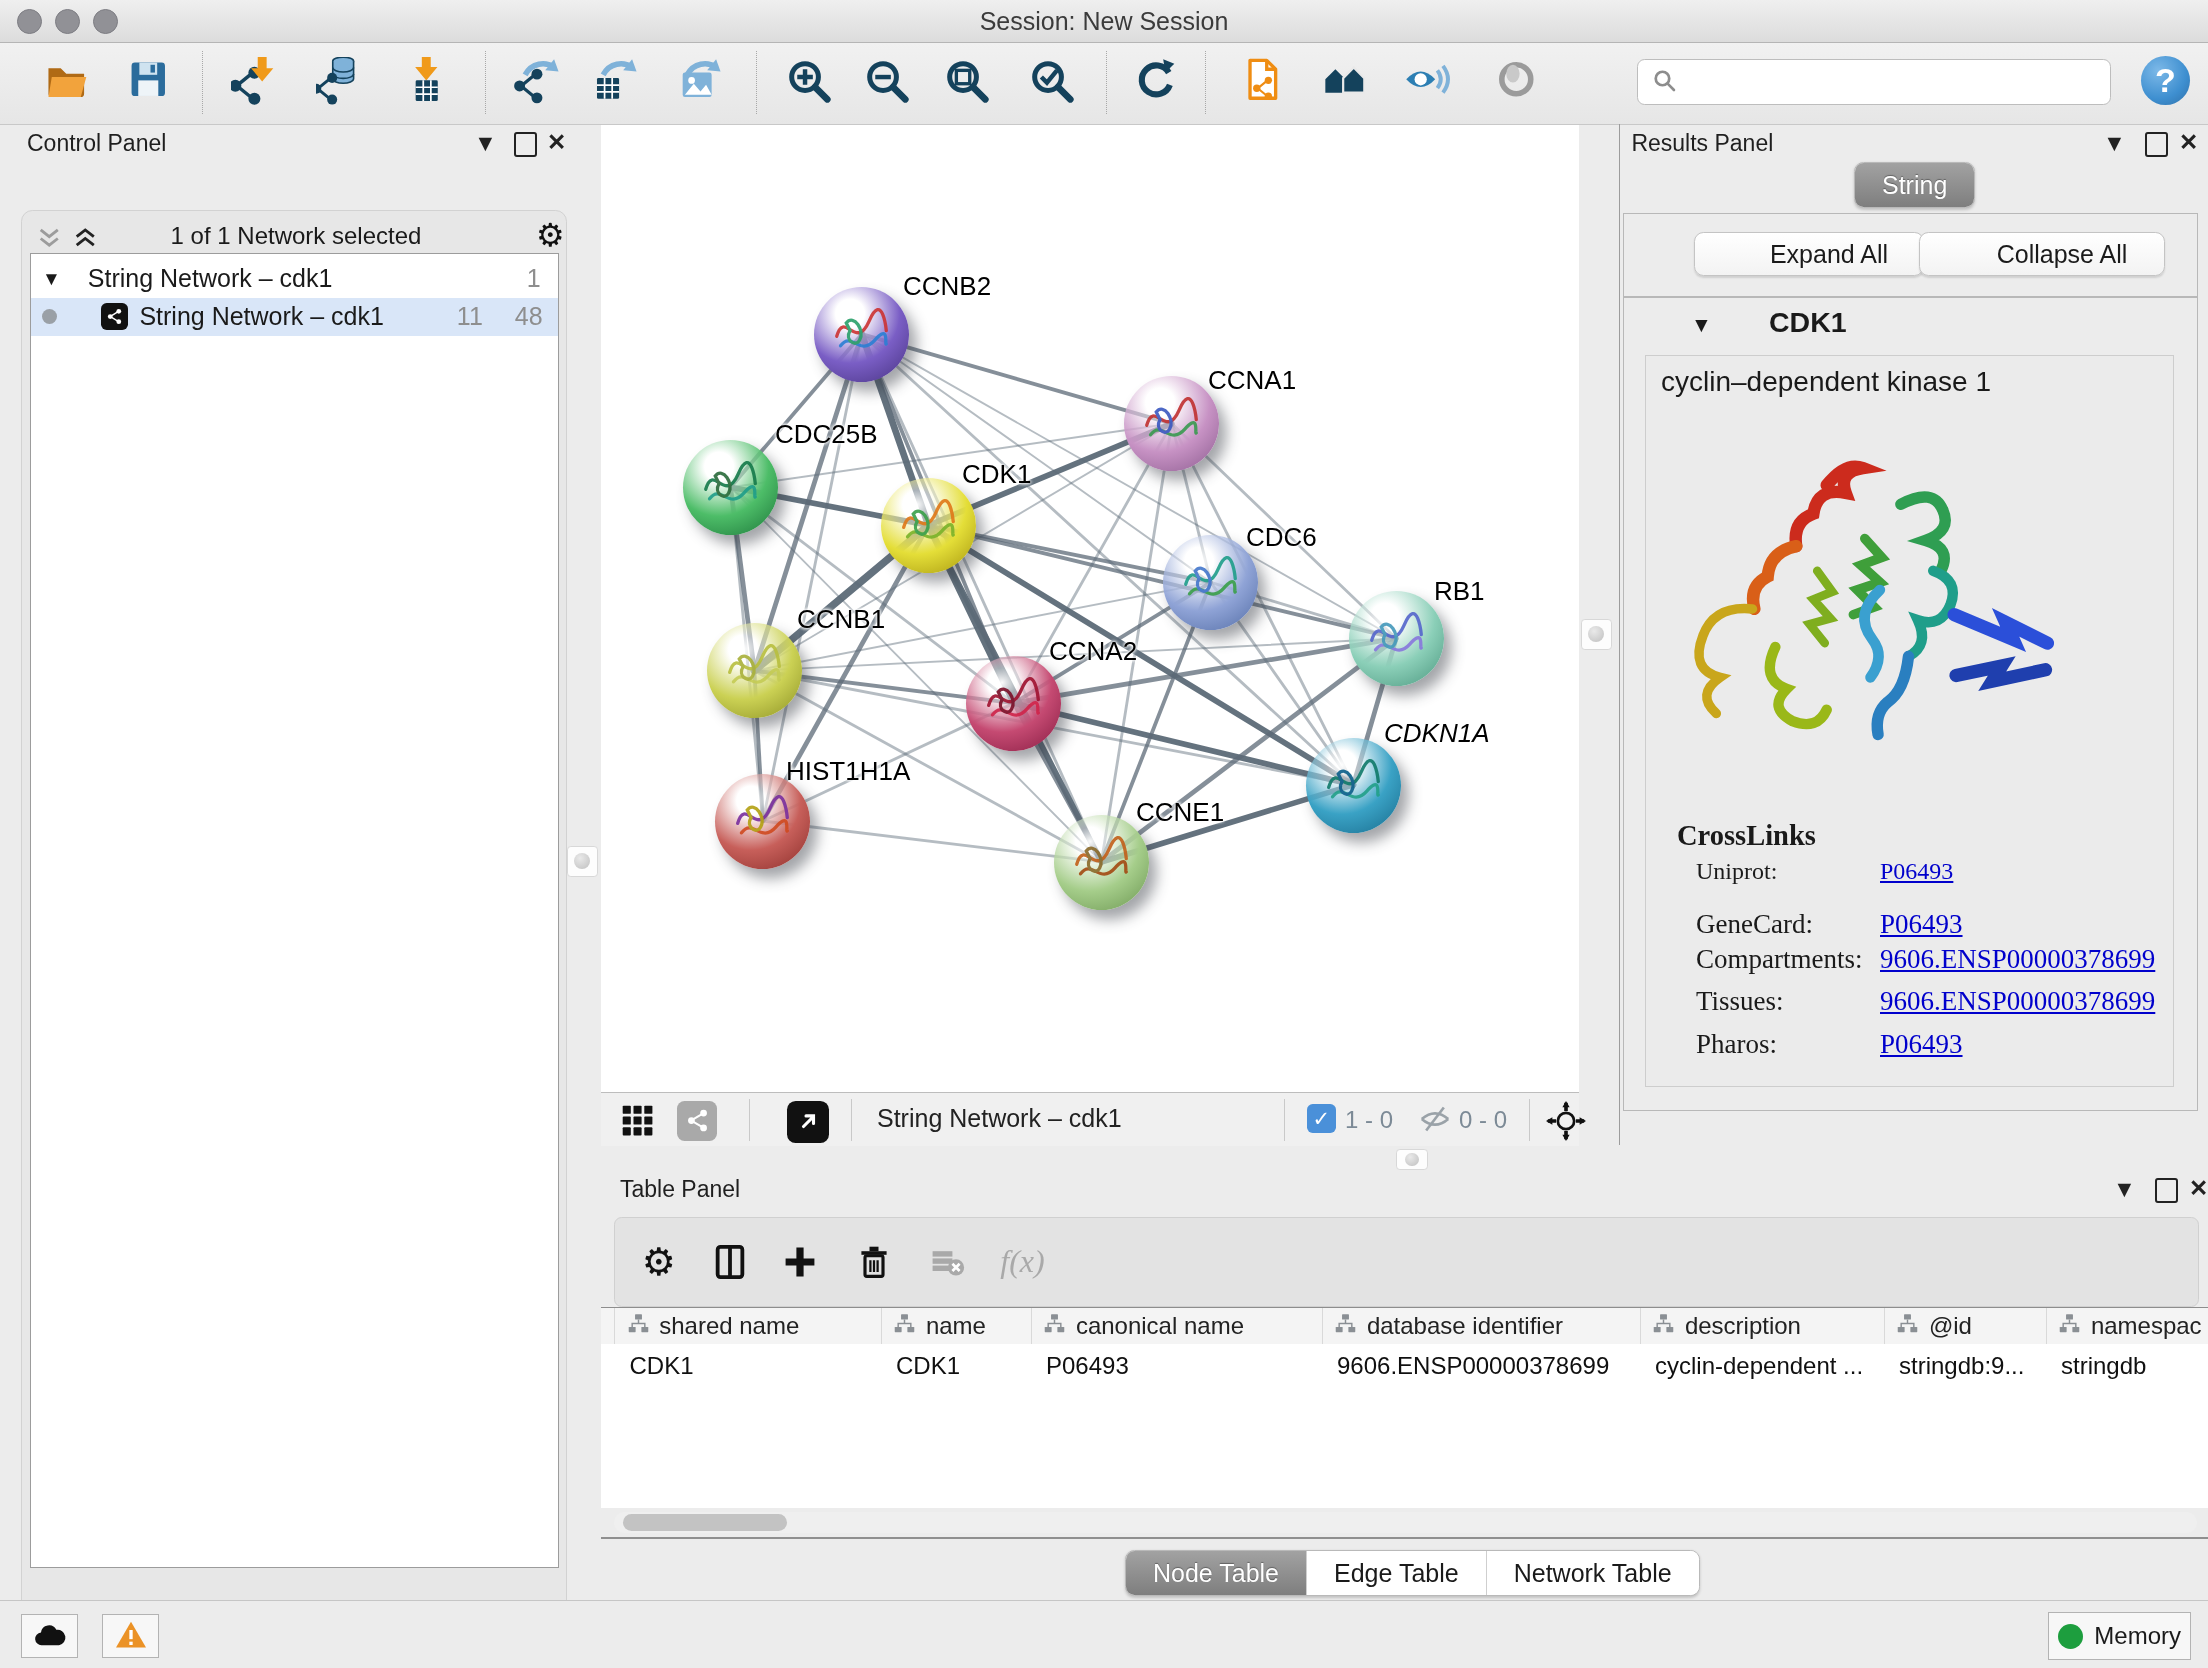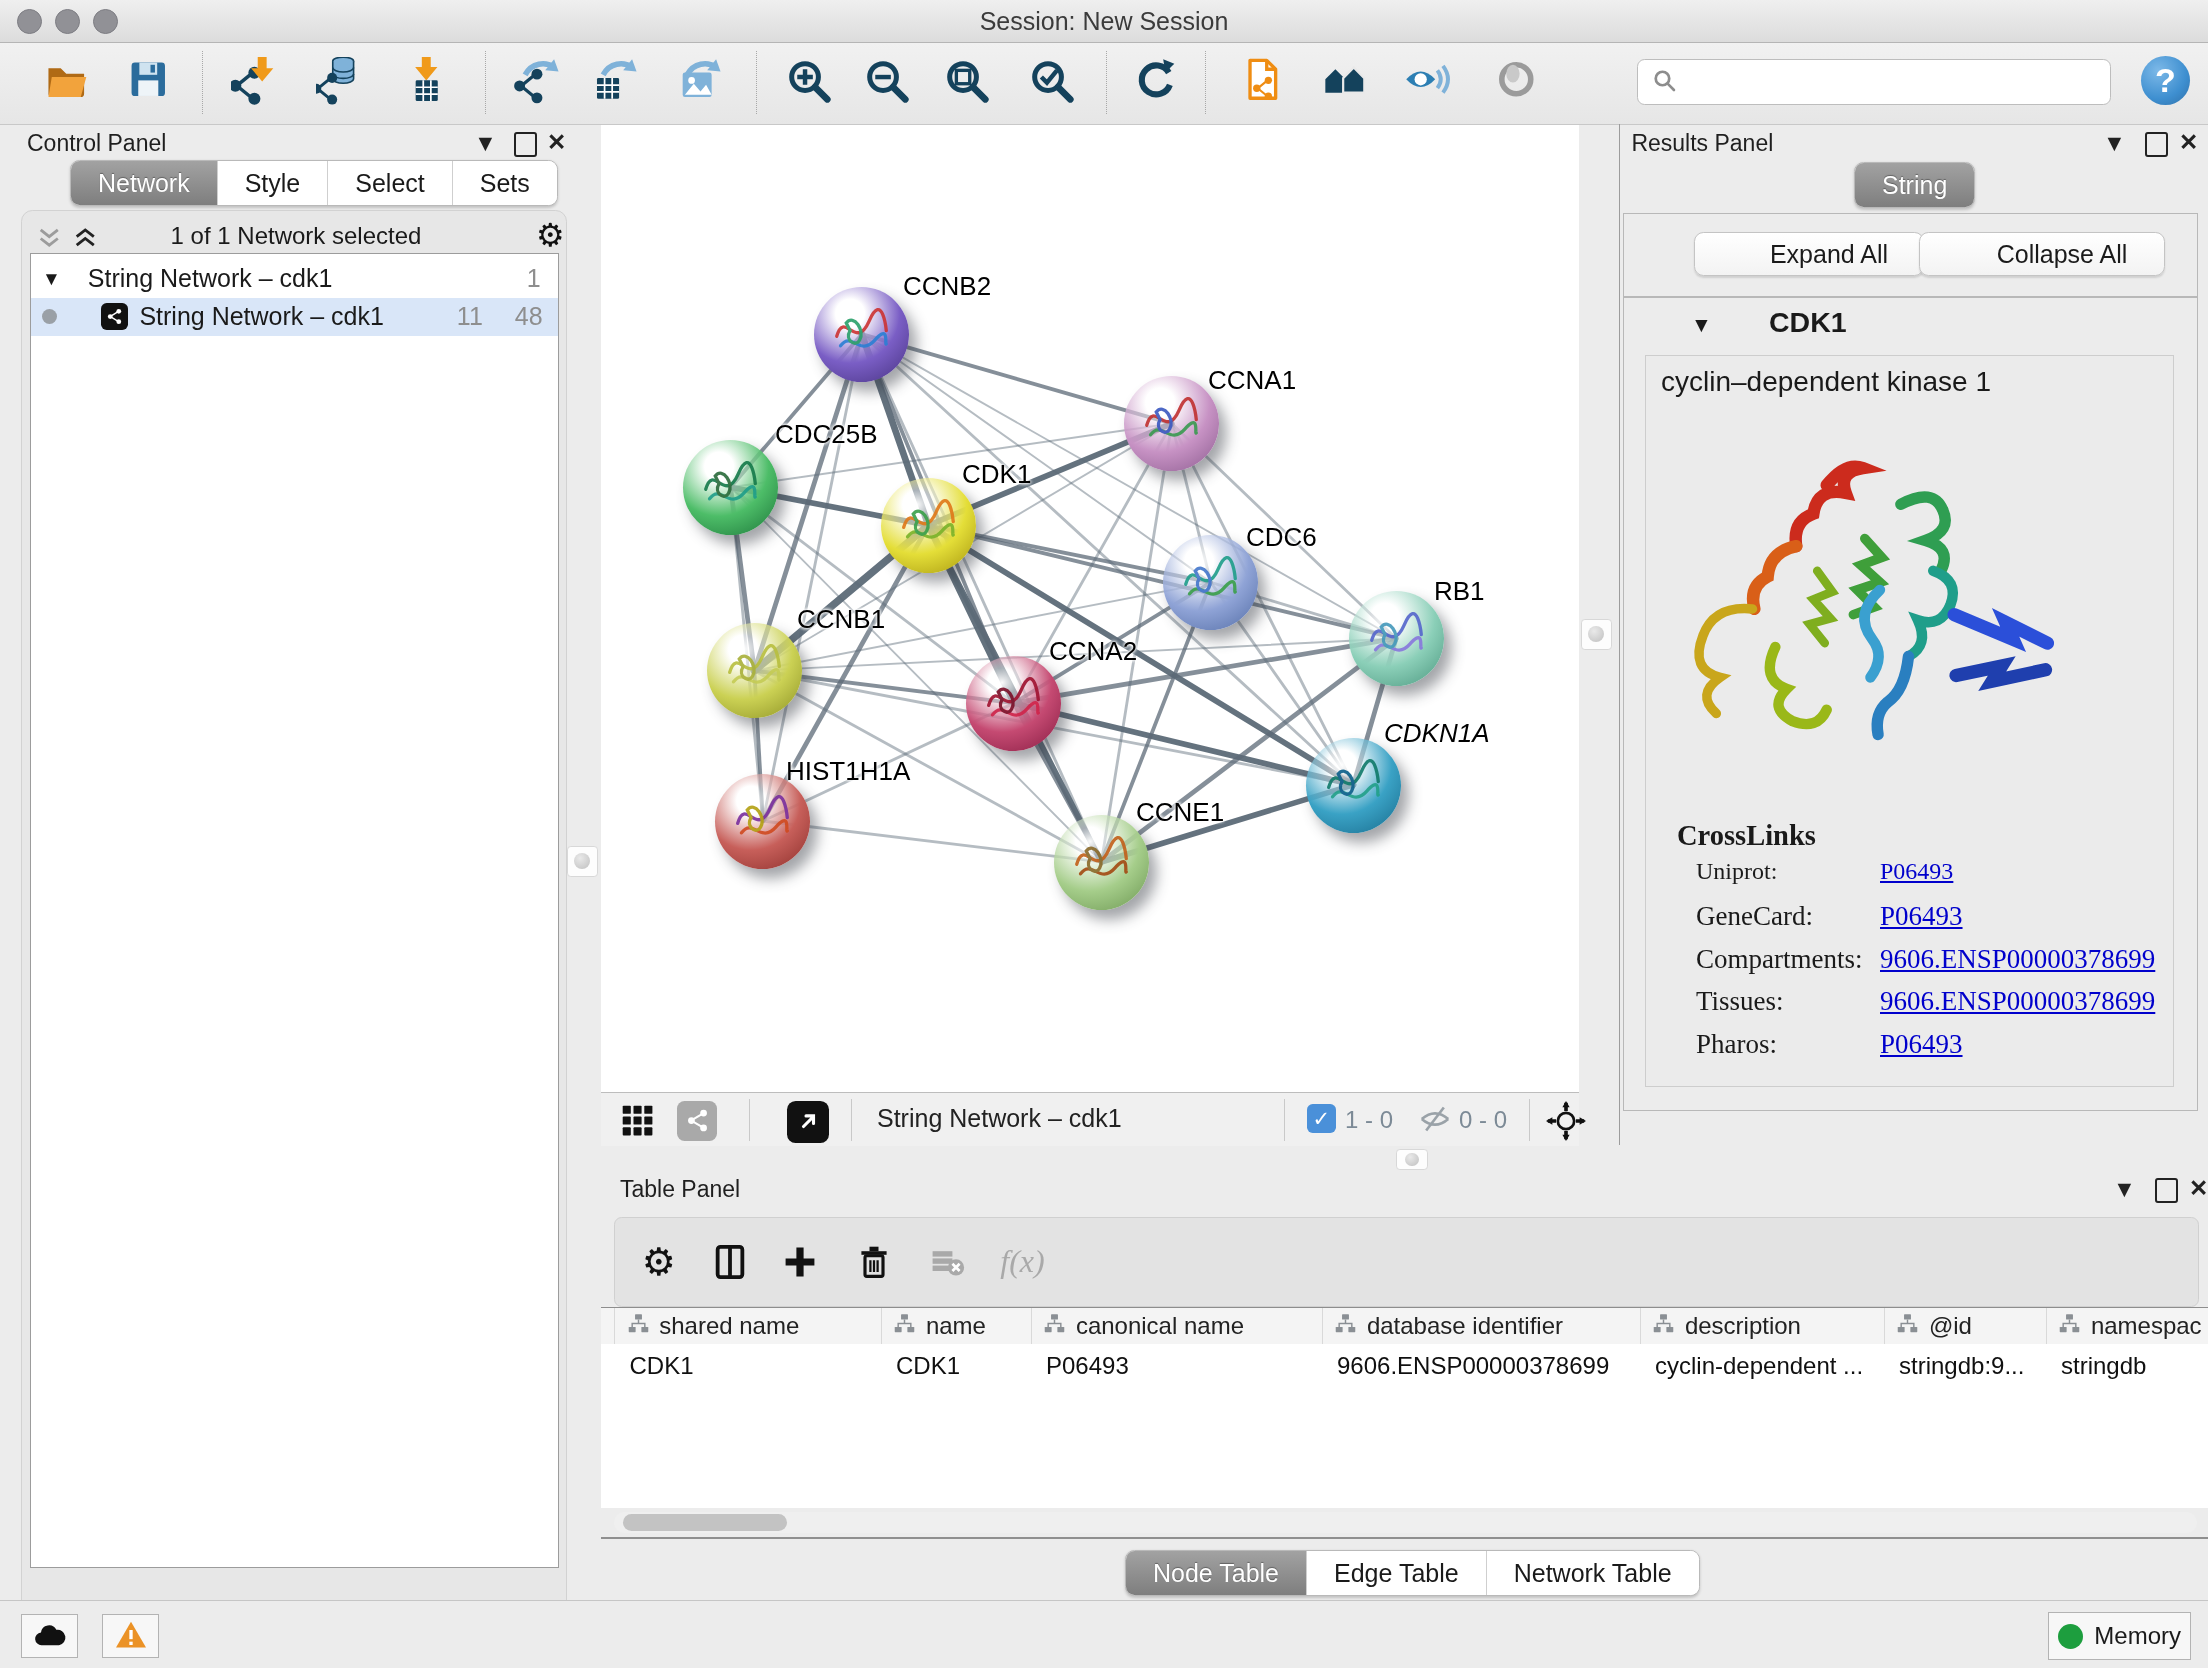--- a/index.html
+++ b/index.html
@@ -265,26 +265,20 @@
     <div class="abs tsep" style="left: 1106px;"></div>
     <div class="abs tsep" style="left: 1205px;"></div>
   </div>
 
 <div class="abs" style="left:0;top:124px;width:580px;height:1476px">
   <span class="abs ptitle" style="left:27px;top:5.7px">Control Panel</span>
   <span class="abs pctl" style="left:474px;top:5.7px">▼</span>
   <span class="abs floatbox" style="left:514px;top:7.6px"></span>
   <span class="abs pctl" style="left:547px;top:4.8px;font-weight:bold">✕</span>
 
-  <div class="abs seg" style="left:70px;top:36px" id="cp-tabs">
-      <div class="t sel">Network</div>
-      <div class="t">Style</div>
-      <div class="t">Select</div>
-      <div class="t">Sets</div>
-    </div>
 
   <div class="abs cpbox" style="top:86px;height:1453px">
     <span class="abs" style="left:13.3px;top:15px">
       <svg width="28.5" height="25" viewBox="0 0 30 26">
           <polyline points="6,4 15,11 24,4" fill="none" stroke="#9c9c9c" stroke-width="3"></polyline>
           <polyline points="6,13 15,20 24,13" fill="none" stroke="#9c9c9c" stroke-width="3"></polyline>
         </svg>
     </span>
     <span class="abs" style="left:49px;top:15px">
       <svg width="28.5" height="25" viewBox="0 0 30 26">
@@ -587,21 +581,21 @@
         <path d="M206 150 q-28 26 -8 52 q14 18 -2 40" stroke="#3aa0d0" stroke-width="11"></path>
       </g>
     </svg>
 
     <span class="abs serif" style="left:23px;top:464px;font-size:28.5px;font-weight:bold">CrossLinks</span>
     <div class="abs" style="left:0;top:502px;width:527px" id="crosslinks">
         <div class="serif" style="position: absolute; left: 0px; top: 0px; width: 100%; height: 38px; font-size: 24px;">
           <span style="position: absolute; left: 42px; top: 0px;">Uniprot:</span>
           <span class="xlink" style="position: absolute; left: 226px; top: 0px;">P06493</span>
         </div>
-        <div class="serif" style="position: absolute; left: 0px; top: 43px; width: 100%; height: 38px; font-size: 27px; text-decoration: underline;">
+        <div class="serif" style="position: absolute; left: 0px; top: 51px; width: 100%; height: 38px; font-size: 27px; text-decoration: underline;">
           <span style="position: absolute; left: 42px; top: 0px;">GeneCard:</span>
           <span class="xlink" style="position: absolute; left: 226px; top: 0px;">P06493</span>
         </div>
         <div class="serif" style="position: absolute; left: 0px; top: 86px; width: 100%; height: 38px; font-size: 27px;">
           <span style="position: absolute; left: 42px; top: 0px;">Compartments:</span>
           <span class="xlink" style="position: absolute; left: 226px; top: 0px;">9606.ENSP00000378699</span>
         </div>
         <div class="serif" style="position: absolute; left: 0px; top: 128px; width: 100%; height: 38px; font-size: 27px;">
           <span style="position: absolute; left: 42px; top: 0px;">Tissues:</span>
           <span class="xlink" style="position: absolute; left: 226px; top: 0px;">9606.ENSP00000378699</span>

